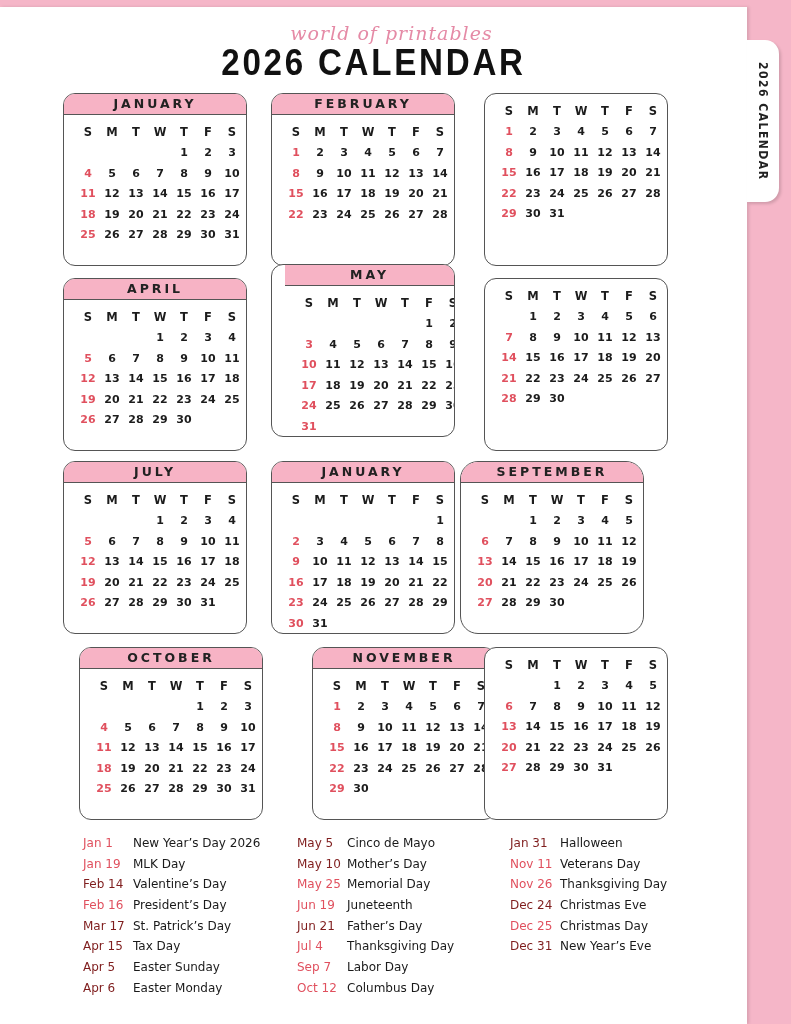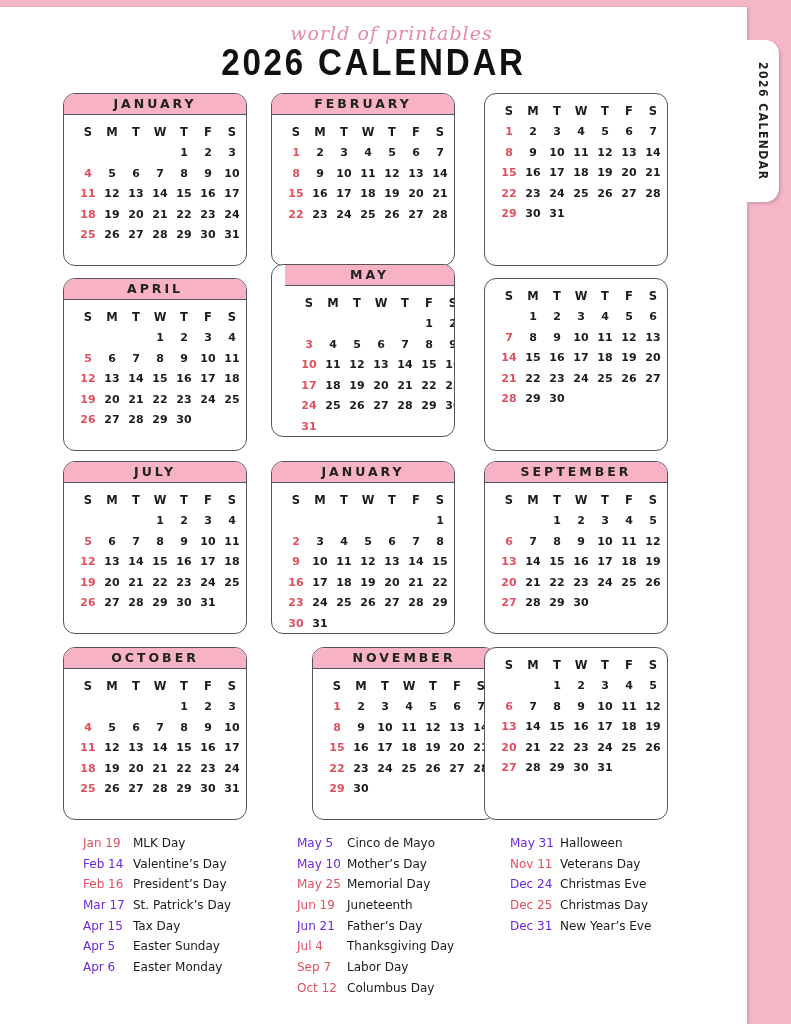--- a/index.html
+++ b/index.html
@@ -44,21 +44,21 @@
     column-gap: 0; padding: 6px 0 0 12px; row-gap: 0;
   }
   .grid div {
     height: 20.5px; line-height: 20.5px; text-align: center;
     font-size: 11px; font-weight: bold; color: #1c1c1c;
   }
   .grid .dow { font-size: 11.5px; height: 22px; line-height: 22px; }
   .grid .sun { color: #e0505e; }
   .holidays { position: absolute; top: 833px; font-size: 12px; }
   .hol-row { height: 20.7px; line-height: 20.7px; display: flex; white-space: nowrap; }
-  .hol-date { width: 50px; color: #6d28d9; }
+  .hol-date { width: 50px; color: #7f1d1d; }
   .hol-date.red { color: #e0505e; }
   .hol-name { color: #1a1a1a; }
 </style>
 </head>
 <body>
 
 <div class="top-band"></div>
 <div class="page"></div>
 <div class="side-tab">
   <span>2026 CALENDAR</span>
@@ -420,21 +420,21 @@
         <div>24</div>
         <div>25</div>
         <div>26</div>
         <div>27</div>
         <div>28</div>
         <div>29</div>
         <div class="sun">30</div>
         <div>31</div>
       </div>
     </div>
-    <div class="month" style="left: 484px; top: 461px;">
+    <div class="month" style="left: 460px; top: 461px; border-radius: 18px;">
       <div class="month-head">SEPTEMBER</div>
       <div class="grid">
         <div class="dow">S</div>
         <div class="dow">M</div>
         <div class="dow">T</div>
         <div class="dow">W</div>
         <div class="dow">T</div>
         <div class="dow">F</div>
         <div class="dow">S</div>
         <div></div>
@@ -464,21 +464,21 @@
         <div>23</div>
         <div>24</div>
         <div>25</div>
         <div>26</div>
         <div class="sun">27</div>
         <div>28</div>
         <div>29</div>
         <div>30</div>
       </div>
     </div>
-    <div class="month" style="left: 63px; top: 647px;">
+    <div class="month" style="left: 79px; top: 647px;">
       <div class="month-head">OCTOBER</div>
       <div class="grid">
         <div class="dow">S</div>
         <div class="dow">M</div>
         <div class="dow">T</div>
         <div class="dow">W</div>
         <div class="dow">T</div>
         <div class="dow">F</div>
         <div class="dow">S</div>
         <div></div>
@@ -601,20 +601,24 @@
         <div>28</div>
         <div>29</div>
         <div>30</div>
         <div>31</div>
       </div>
     </div>
   </div>
 <div id="holidays-container">
     <div class="holidays" style="left: 83px;">
       <div class="hol-row">
+        <span class="hol-date red">Jan 1</span>
+        <span class="hol-name">New Year’s Day 2026</span>
+      </div>
+      <div class="hol-row">
         <span class="hol-date red">Jan 19</span>
         <span class="hol-name">MLK Day</span>
       </div>
       <div class="hol-row">
         <span class="hol-date">Feb 14</span>
         <span class="hol-name">Valentine’s Day</span>
       </div>
       <div class="hol-row">
         <span class="hol-date red">Feb 16</span>
         <span class="hol-name">President’s Day</span>
@@ -665,26 +669,30 @@
         <span class="hol-date red">Sep 7</span>
         <span class="hol-name">Labor Day</span>
       </div>
       <div class="hol-row">
         <span class="hol-date red">Oct 12</span>
         <span class="hol-name">Columbus Day</span>
       </div>
     </div>
     <div class="holidays" style="left: 510px;">
       <div class="hol-row">
-        <span class="hol-date">May 31</span>
+        <span class="hol-date">Jan 31</span>
         <span class="hol-name">Halloween</span>
       </div>
       <div class="hol-row">
         <span class="hol-date red">Nov 11</span>
         <span class="hol-name">Veterans Day</span>
+      </div>
+      <div class="hol-row">
+        <span class="hol-date red">Nov 26</span>
+        <span class="hol-name">Thanksgiving Day</span>
       </div>
       <div class="hol-row">
         <span class="hol-date">Dec 24</span>
         <span class="hol-name">Christmas Eve</span>
       </div>
       <div class="hol-row">
         <span class="hol-date red">Dec 25</span>
         <span class="hol-name">Christmas Day</span>
       </div>
       <div class="hol-row">

